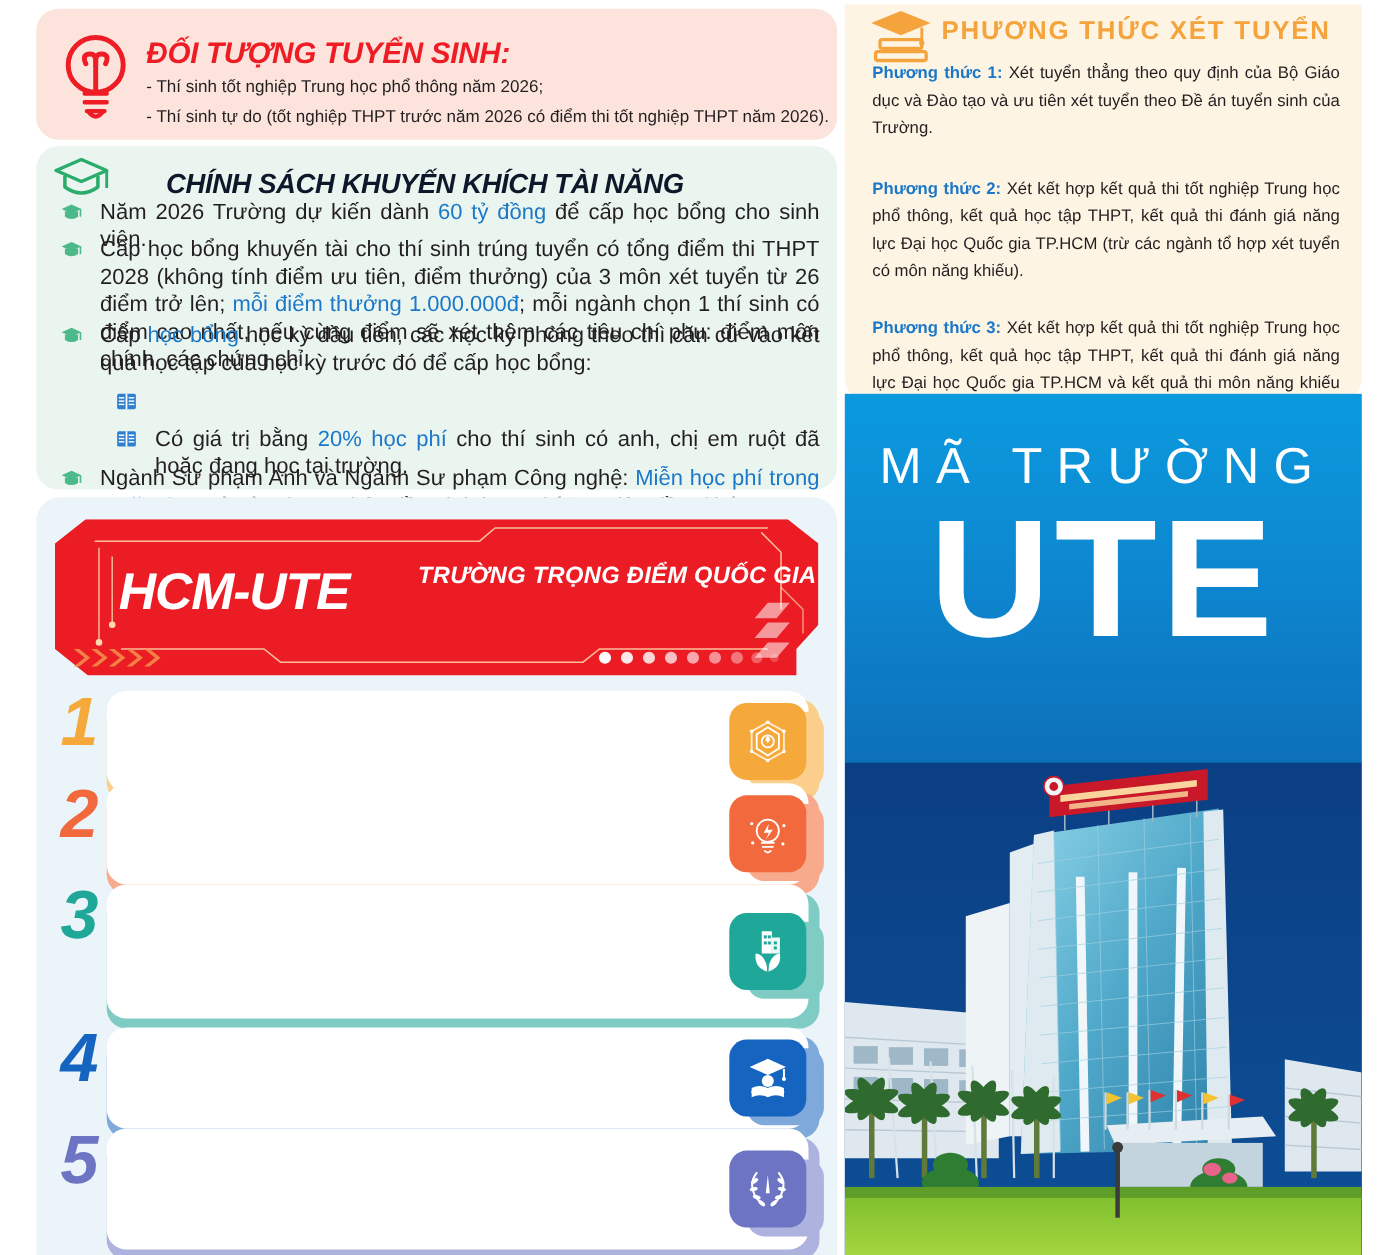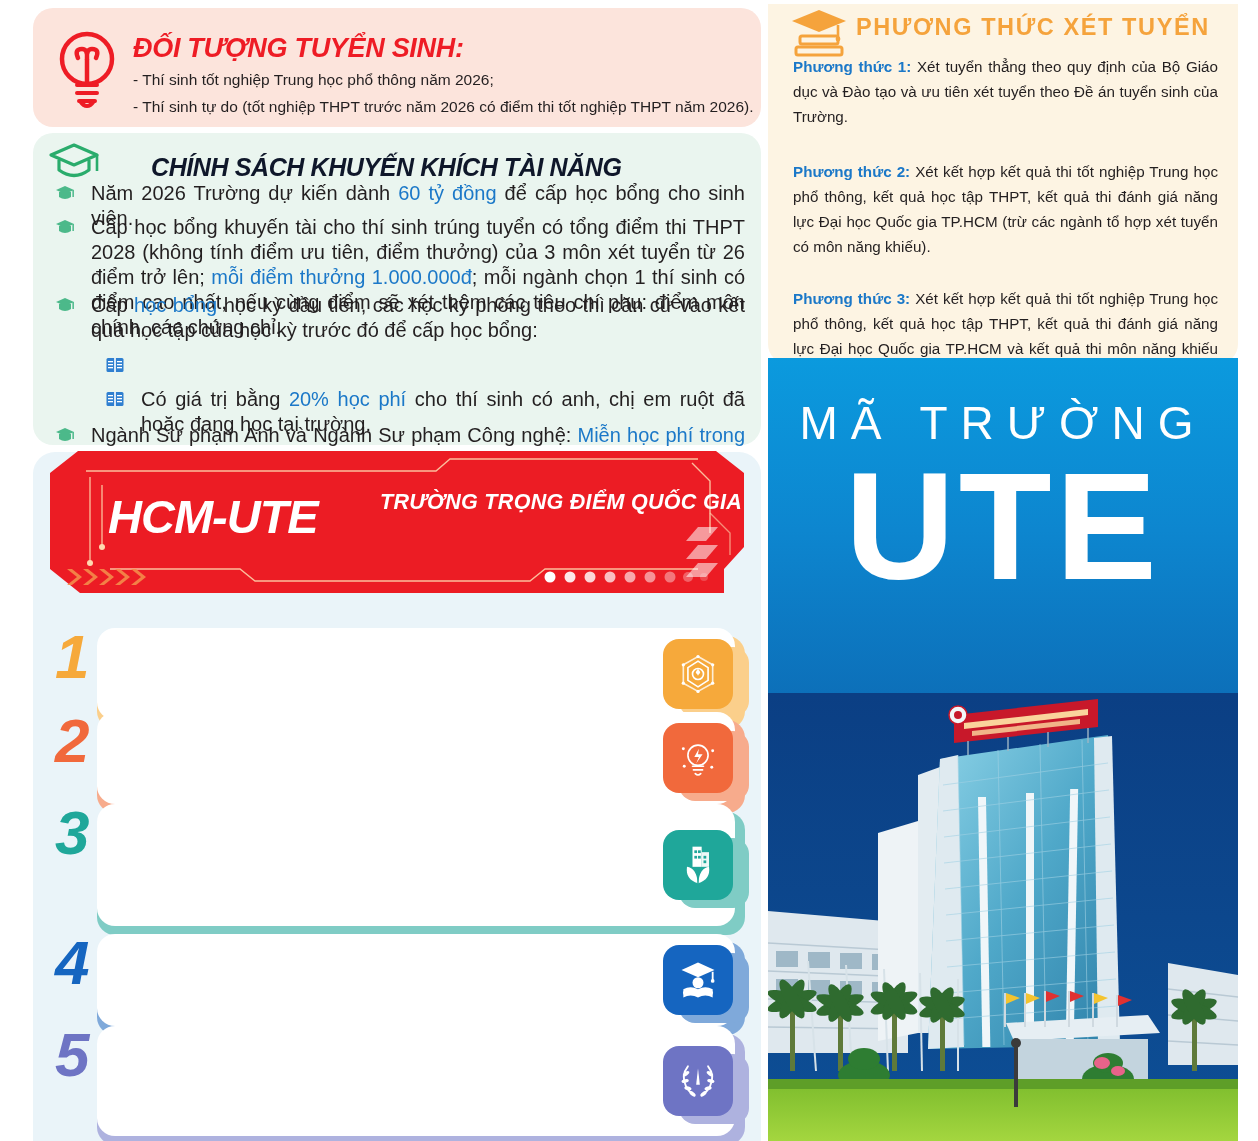--- a/index.html
+++ b/index.html
@@ -51,21 +51,21 @@
   .p-text.indent { margin-left:86px; }
   .hl-blue { color:#1b78c8; }
 
   
   .panel-blue {
     position:absolute; left:33px; top:452px; width:728px; height:689px;
     background:#eaf4f9; border-radius:22px 22px 0 0;
   }
 
   
-  .banner-wrap { position:absolute; left:50px; top:451px; width:694px; height:142px; }
+  .banner-wrap { position:absolute; left:50px; top:472px; width:694px; height:142px; }
   .banner-title-1 {
     position:absolute; left:58px; top:42px;
     font-size:47px; font-weight:bold; font-style:italic; color:#ffffff;
     letter-spacing:-1px; line-height:1;
   }
   .banner-title-2 {
     position:absolute; left:330px; top:38px;
     font-size:21.5px; font-weight:bold; font-style:italic; color:#ffffff;
     line-height:26px; letter-spacing:0.3px;
   }

